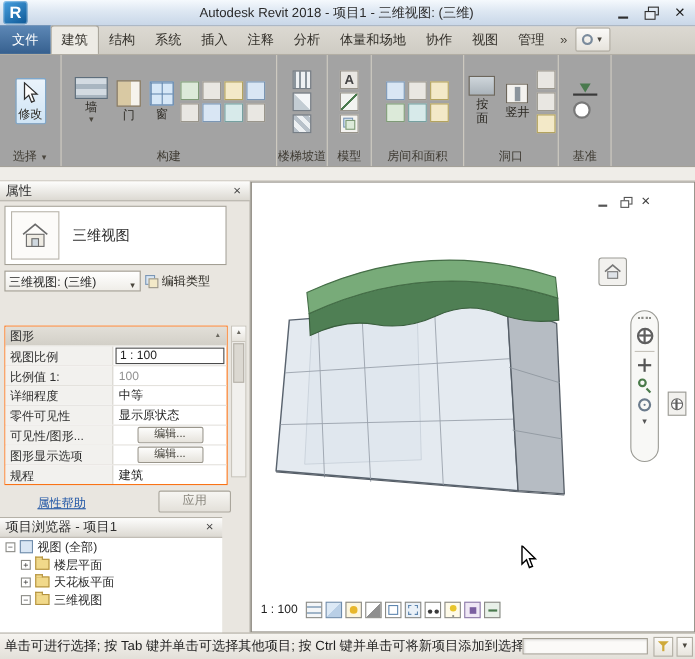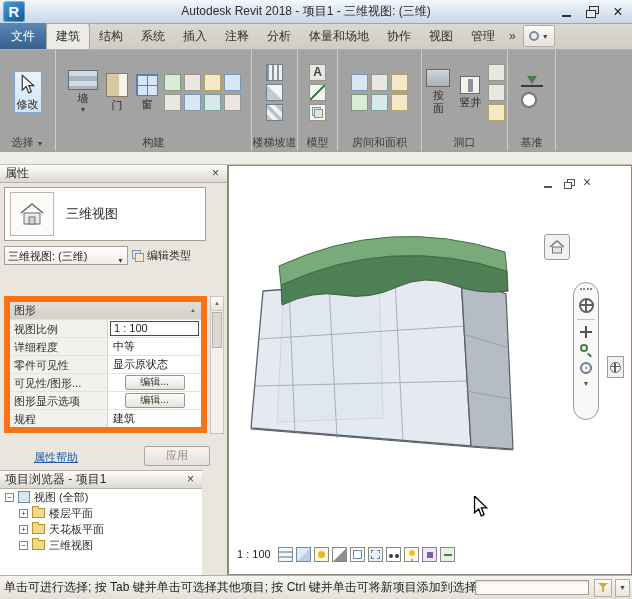--- a/index.html
+++ b/index.html
@@ -97,21 +97,21 @@
   .typelabel{margin-left:12px;font-size:13px;color:#2b2b2b;}
   .selrow{position:absolute;left:4px;top:81px;width:202px;height:19px;display:flex;gap:4px;}
   .seldrop{flex:1;border:1px solid #a39f94;background:linear-gradient(#fff,#efede8);display:flex;align-items:flex-end;
     padding:0 3px;font-size:11px;box-sizing:border-box;white-space:nowrap;overflow:hidden;gap:12px;}
   .seldrop .arr{margin-left:auto;font-size:7px;color:#4a463e;}
   .edittype{width:74px;display:flex;align-items:center;gap:3px;font-size:11px;color:#2d2a24;}
   .et-ic{width:12px;height:12px;position:relative;}
   .et-ic::before{content:"";position:absolute;left:0;top:0;width:7px;height:7px;border:1px solid #7b96b4;background:#d9e6f4;}
   .et-ic::after{content:"";position:absolute;right:0;bottom:0;width:7px;height:7px;border:1px solid #9a968c;background:#f3e9c8;}
 
-  .pgrid{position:absolute;left:4px;top:131px;width:203px;border:6px solid #f97316;background:#fff;box-sizing:border-box;}
+  .pgrid{position:absolute;left:4px;top:131px;width:203px;border:1px solid #f97316;background:#fff;box-sizing:border-box;}
   .prow{display:flex;height:17px;border-bottom:1px solid #e4e2dd;font-size:11px;align-items:stretch;}
   .prow:last-child{border-bottom:none;}
   .prow.section{background:linear-gradient(#e2dfd8,#d2cfc7);position:relative;align-items:center;padding-left:4px;color:#2f2f2f;}
   .sec-caret{position:absolute;right:5px;top:5px;font-size:6px;color:#6a675f;}
   .plabel{flex:0 0 98px;background:#f2f1ee;border-right:1px solid #d8d5cf;padding:2px 0 0 4px;box-sizing:border-box;
     white-space:nowrap;overflow:hidden;color:#2f2f2f;}
   .pvalue{flex:1;padding:1px 2px;box-sizing:border-box;display:flex;align-items:center;overflow:hidden;}
   .pinput{flex:1;border:1px solid #4a4a4a;background:#fff;height:13px;line-height:12px;padding:0 3px;white-space:nowrap;}
   .ptext{padding-left:3px;white-space:nowrap;}
   .pdim{padding-left:3px;color:#919191;white-space:nowrap;}
@@ -390,20 +390,26 @@
           <span>图形</span>
           <span class="sec-caret">▲</span>
         </div>
         <div class="prow">
           <div class="plabel">视图比例</div>
           <div class="pvalue">
               <span class="pinput">1 : 100</span>
             </div>
         </div>
         <div class="prow">
+          <div class="plabel">比例值 1:</div>
+          <div class="pvalue">
+              <span class="pdim">100</span>
+            </div>
+        </div>
+        <div class="prow">
           <div class="plabel">详细程度</div>
           <div class="pvalue">
               <span class="ptext">中等</span>
             </div>
         </div>
         <div class="prow">
           <div class="plabel">零件可见性</div>
           <div class="pvalue">
               <span class="ptext">显示原状态</span>
             </div>

